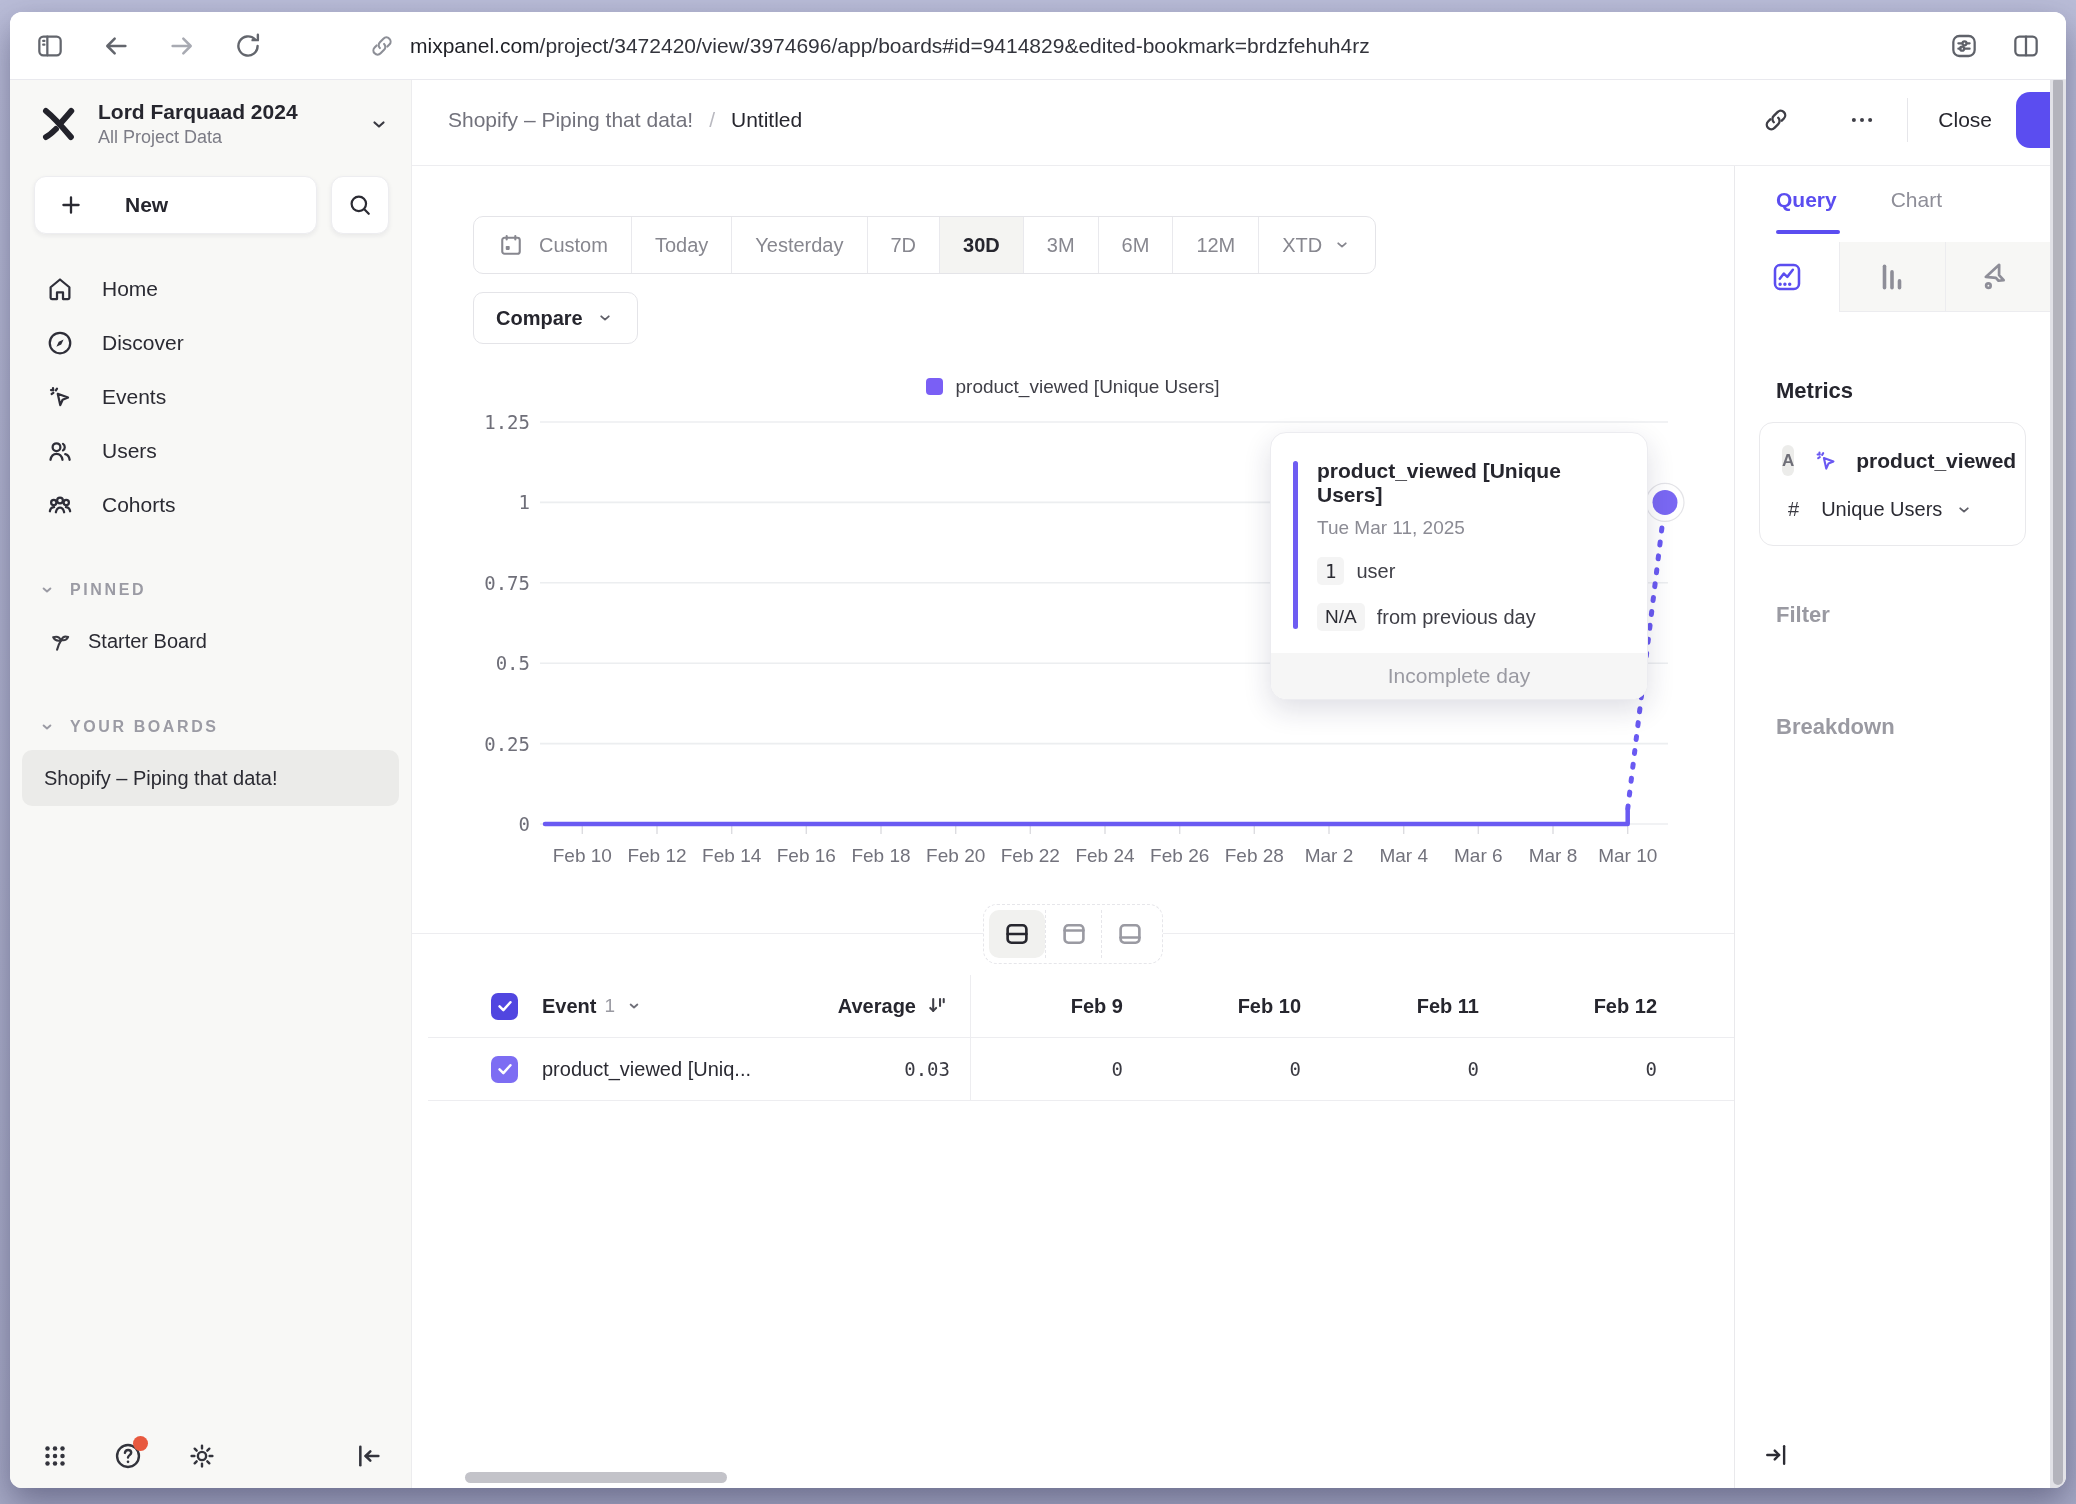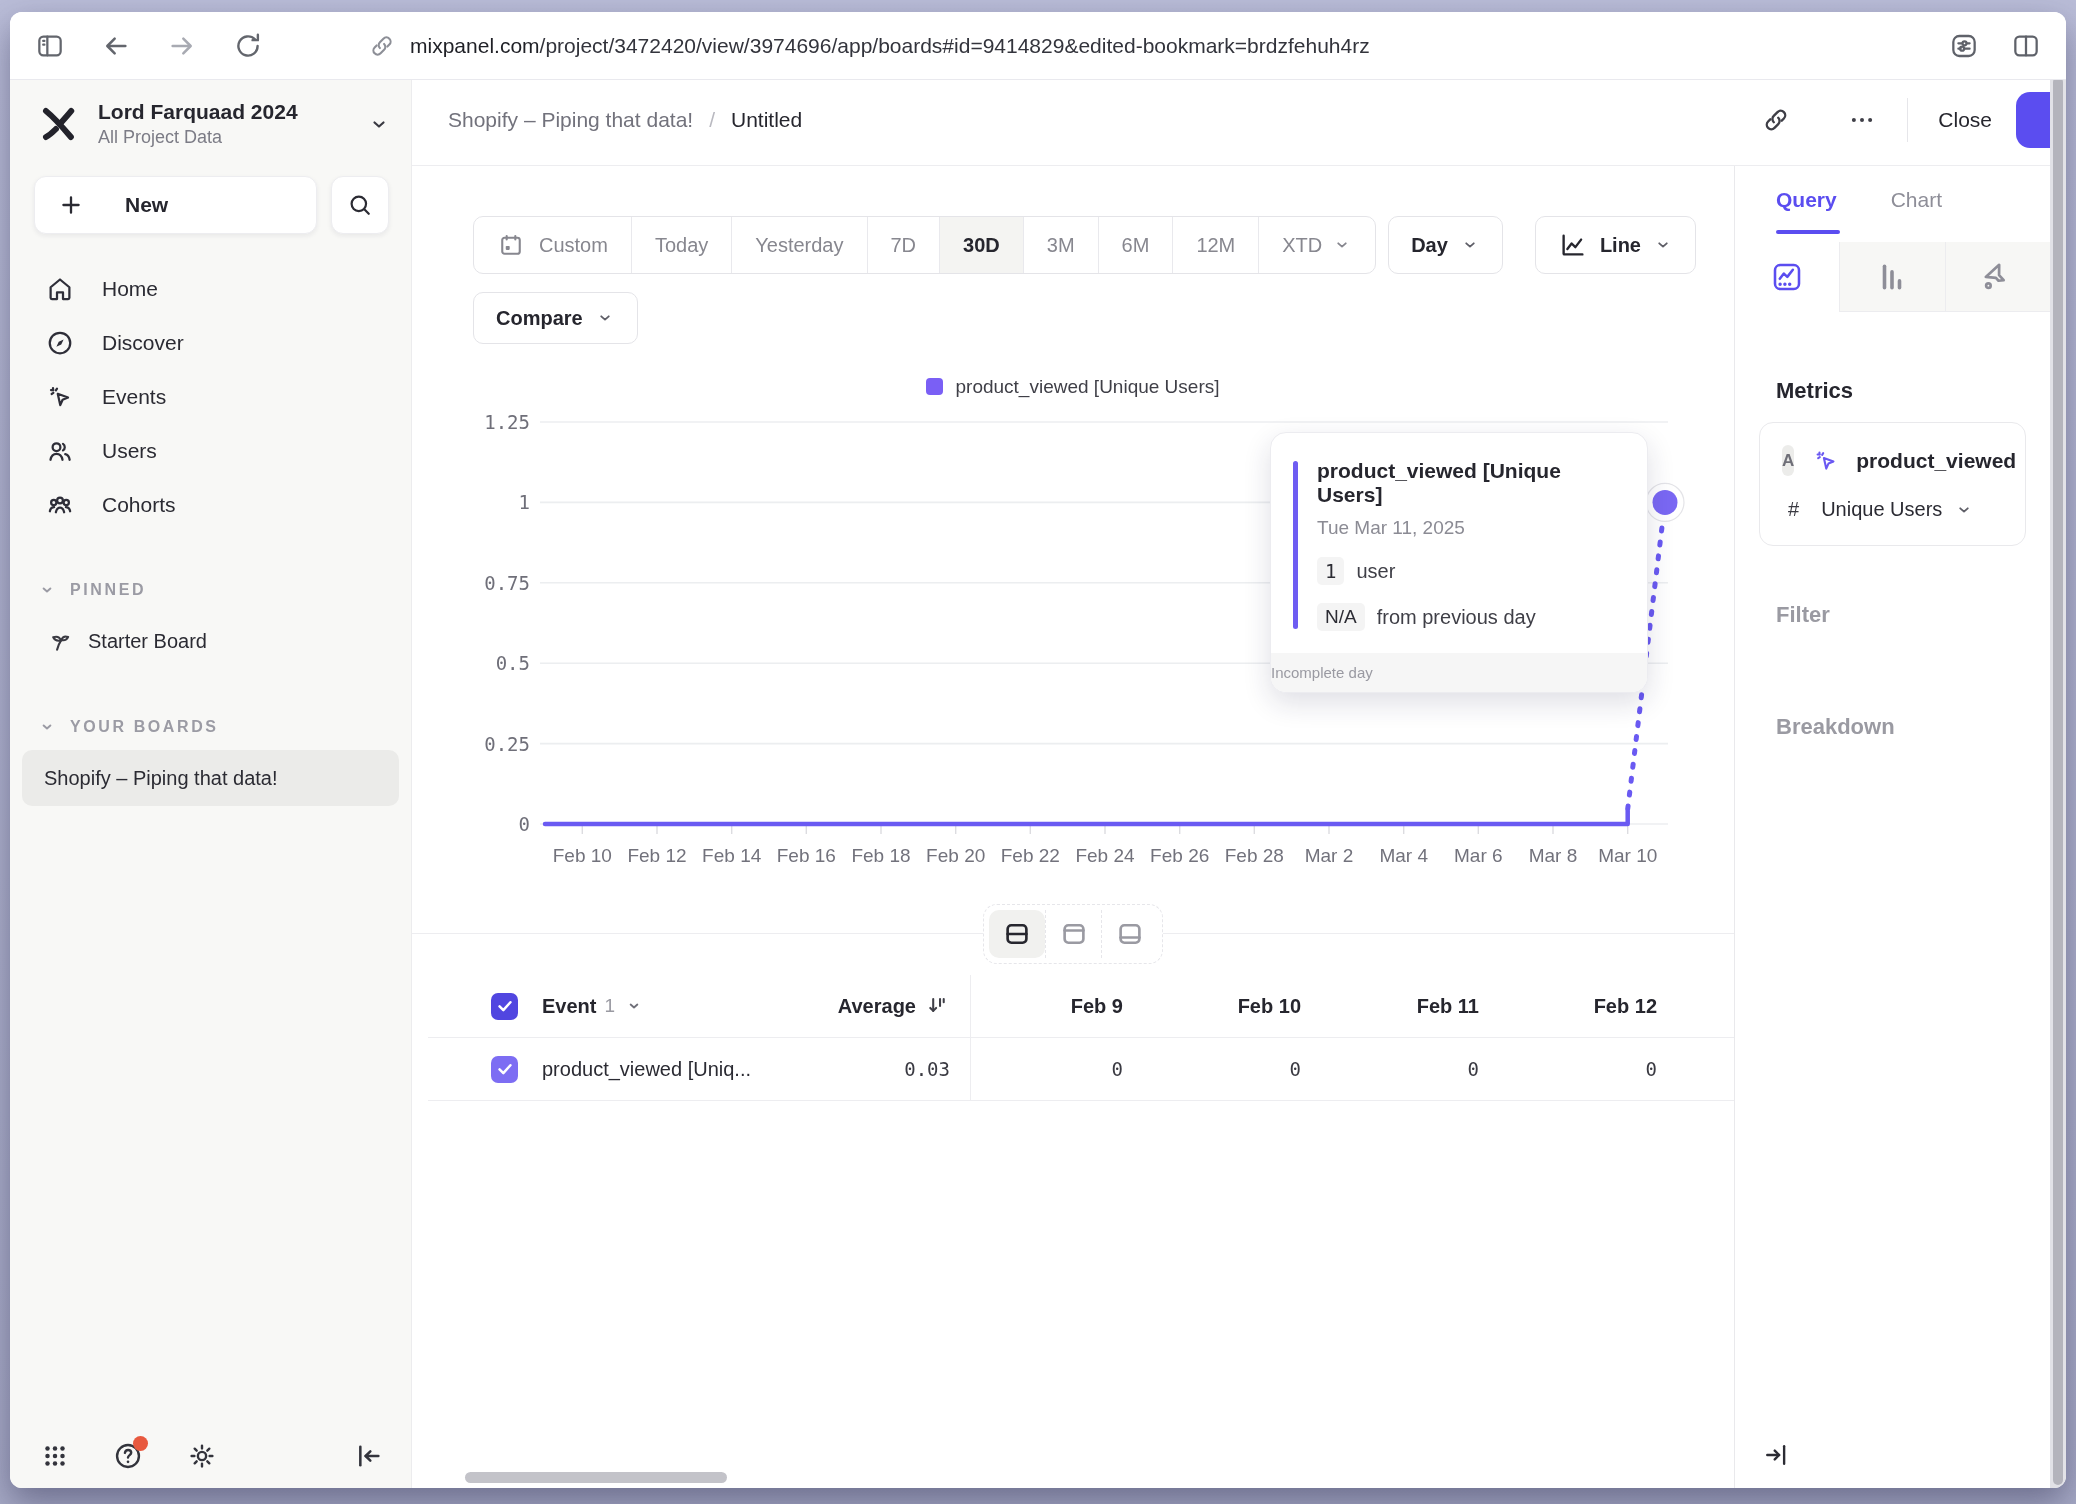--- a/index.html
+++ b/index.html
@@ -122,21 +122,21 @@
 
   
   .tooltip { position:absolute; left:858px; top:266px; width:378px; background:#fff; border:1px solid #ececf0; border-radius:16px; box-shadow:0 10px 28px rgba(30,30,70,.14); overflow:hidden; z-index:4; }
   .tip-body { position:relative; padding:26px 26px 22px 46px; }
   .tip-bar { position:absolute; left:22px; top:28px; bottom:24px; width:5px; border-radius:3px; background:#6e5cf2; }
   .tip-title { font-size:21px; font-weight:700; color:#26262e; }
   .tip-date { font-size:19px; color:#8b8b94; margin-top:10px; }
   .tip-row { display:flex; align-items:center; gap:12px; margin-top:18px; }
   .tip-chip { font-size:19px; background:#f4f4f4; border-radius:5px; padding:3px 8px; color:#2c2c34; }
   .tip-lbl { font-size:20px; color:#3f3f47; }
-  .tip-footer { background:#f6f6f6; font-size:15px; color:#9a9aa2; padding:11px 0; }
+  .tip-footer { background:#f6f6f6; text-align:center; font-size:21px; color:#9a9aa2; padding:11px 0; }
 
   .mid-divider { position:absolute; top:767px; left:0; right:0; height:1px; background:#ededf0; }
   .toggle-group { position:absolute; top:738px; left:50%; transform:translateX(-50%); display:flex; background:#fff; border:1px dashed #e6e6ea; border-radius:14px; padding:5px; z-index:2; }
   .tg-btn { width:56px; height:48px; display:flex; align-items:center; justify-content:center; color:#9a9aa2; cursor:pointer; border-left:1px dashed #e6e6ea; }
   .tg-btn:first-child { border-left:none; }
   .tg-btn.active { background:#f1f1ef; border-radius:10px; color:#26262e; border-left:none; }
 
   
   .table { position:absolute; left:16px; right:0; top:809px; }
   .t-row { display:flex; align-items:stretch; height:63px; border-bottom:1px solid #ededf0; }
@@ -479,44 +479,20 @@
               </span>
               <span class="seg">
                 <span>XTD</span>
                 <span class="icon chev">
                   <svg width="20" height="20" viewBox="0 0 24 24" fill="none" stroke="currentColor" stroke-width="2.2" stroke-linecap="round" stroke-linejoin="round">
                     <path d="m7.5 10 4.5 4 4.5-4"></path>
                   </svg>
                 </span>
               </span>
             </div>
-          <div class="right-controls">
-            <div class="drop-btn">
-              <span>Day</span>
-              <span class="icon chev">
-                <svg width="20" height="20" viewBox="0 0 24 24" fill="none" stroke="currentColor" stroke-width="2.2" stroke-linecap="round" stroke-linejoin="round">
-                    <path d="m7.5 10 4.5 4 4.5-4"></path>
-                  </svg>
-              </span>
-            </div>
-            <div class="drop-btn">
-              <span class="icon lead">
-                <svg width="30" height="30" viewBox="0 0 24 24" fill="none" stroke="currentColor" stroke-width="1.9" stroke-linecap="round" stroke-linejoin="round">
-                    <path d="M4.5 4.5V19c0 .3.2.5.5.5h14.5"></path>
-                    <path d="m7.5 15.2 3.4-4.4 3 2.9 4.6-6"></path>
-                  </svg>
-              </span>
-              <span>Line</span>
-              <span class="icon chev">
-                <svg width="20" height="20" viewBox="0 0 24 24" fill="none" stroke="currentColor" stroke-width="2.2" stroke-linecap="round" stroke-linejoin="round">
-                    <path d="m7.5 10 4.5 4 4.5-4"></path>
-                  </svg>
-              </span>
-            </div>
-          </div>
         </div>
 
         <div class="drop-btn compare-btn" style="height:52px">
           <span>Compare</span>
           <span class="icon chev">
             <svg width="20" height="20" viewBox="0 0 24 24" fill="none" stroke="currentColor" stroke-width="2.2" stroke-linecap="round" stroke-linejoin="round">
                 <path d="m7.5 10 4.5 4 4.5-4"></path>
               </svg>
           </span>
         </div>

